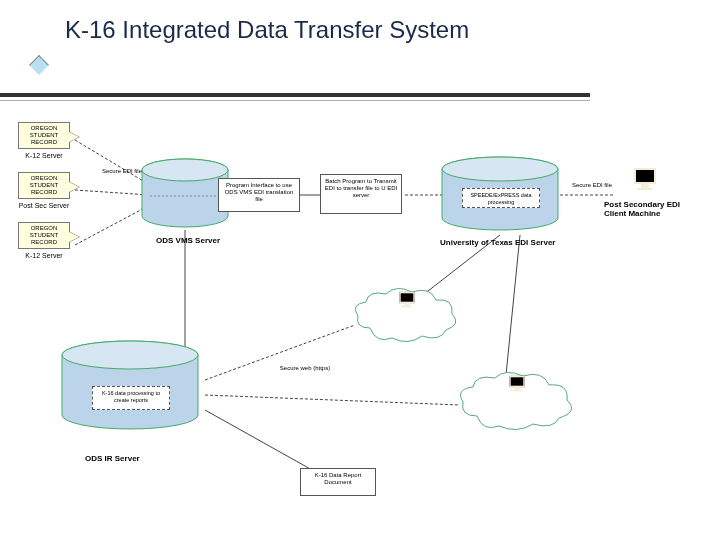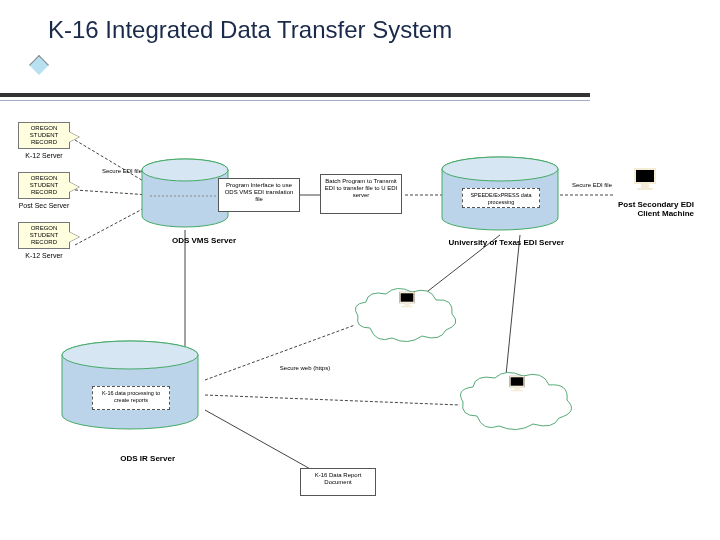--- a/index.html
+++ b/index.html
@@ -1,25 +1,25 @@
 <!DOCTYPE html>
 <html><head>
 <meta charset="utf-8">
 <style>
   * { box-sizing: border-box; margin: 0; padding: 0; }
   body { width: 720px; height: 540px; background: #fff; font-family: Verdana, Arial, sans-serif; position: relative; overflow: hidden; }
-  .title { position: absolute; top: 16px; left: 48px; font-size: 24px; color: #1a2a4a; }
+  .title { position: absolute; top: 16px; left: 65px; font-size: 24px; color: #1a2a4a; }
   .title-notch { position: absolute; top: 58px; left: 32px; width: 14px; height: 14px; background: #b7e0f0; border-top: 1px solid #888; border-right: 1px solid #888; transform: rotate(-45deg); }
   .hr1 { position: absolute; top: 93px; left: 0; width: 590px; height: 4px; background: #333; }
   .hr2 { position: absolute; top: 100px; left: 0; width: 590px; height: 1px; background: #9db0c8; }
   .diagram { position: absolute; top: 110px; left: 0; width: 720px; height: 430px; }
   .ybox { position: absolute; background: #ffffe0; border: 1px solid #777; padding: 2px 3px; font-size: 6px; line-height: 1.15; text-align: center; width: 52px; }
   .ybox::after { content:""; position:absolute; right:-10px; top:35%; width:0; height:0; border-top:5px solid transparent; border-bottom:5px solid transparent; border-left:10px solid #ffffe0; filter: drop-shadow(1px 0 0 #777); }
   .lbl { position: absolute; font-size: 7px; text-align: center; color: #000; }
-  .caption { position: absolute; font-size: 8px; font-weight: bold; text-align: right; color: #000; }
+  .caption { position: absolute; font-size: 8px; font-weight: bold; text-align: left; color: #000; }
   .wbox { position: absolute; background:#fff; border:1px solid #555; font-size:6px; line-height:1.2; text-align:center; padding:3px; }
   .dash { stroke: #444; stroke-width: 1; stroke-dasharray: 3 2; fill: none; }
   .solid { stroke: #444; stroke-width: 1; fill: none; }
   .cloud { position:absolute; }
   .cloud svg { display:block; }
   .monitor { position:absolute; width:30px; height:26px; }
   .monitor .scr { width:22px; height:16px; background:#000; border:2px solid #f5ecd8; margin:0 auto; }
   .monitor .stand { width:8px; height:4px; background:#f5ecd8; margin:0 auto; }
   .monitor .base { width:16px; height:2px; background:#f5ecd8; margin:0 auto; }
   .pboxlabel { position:absolute; font-size:6px; text-align:center; width:60px; }

